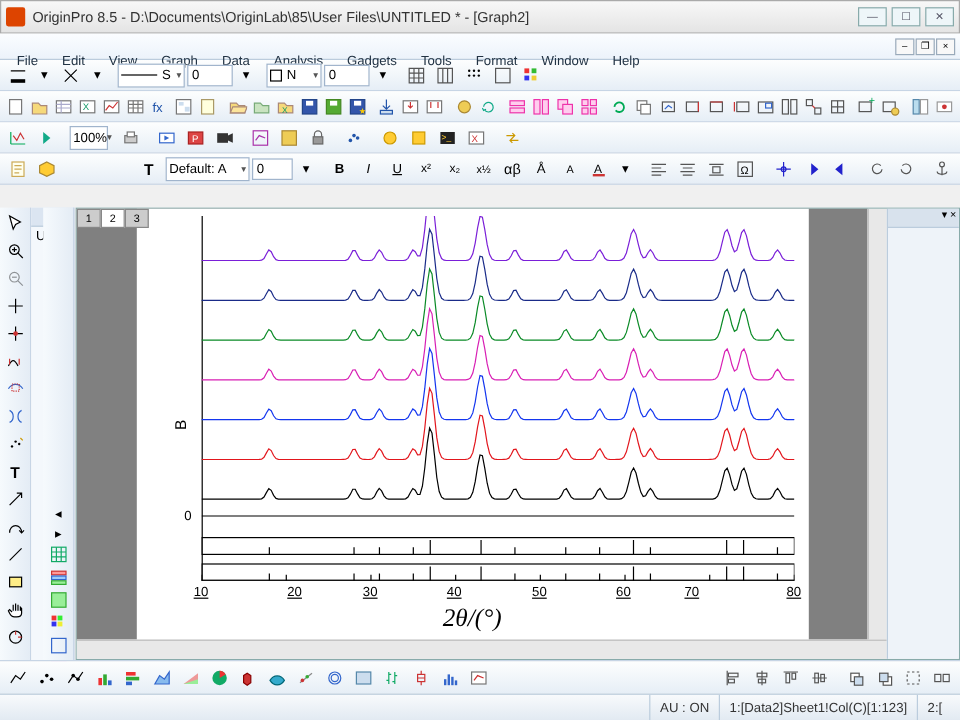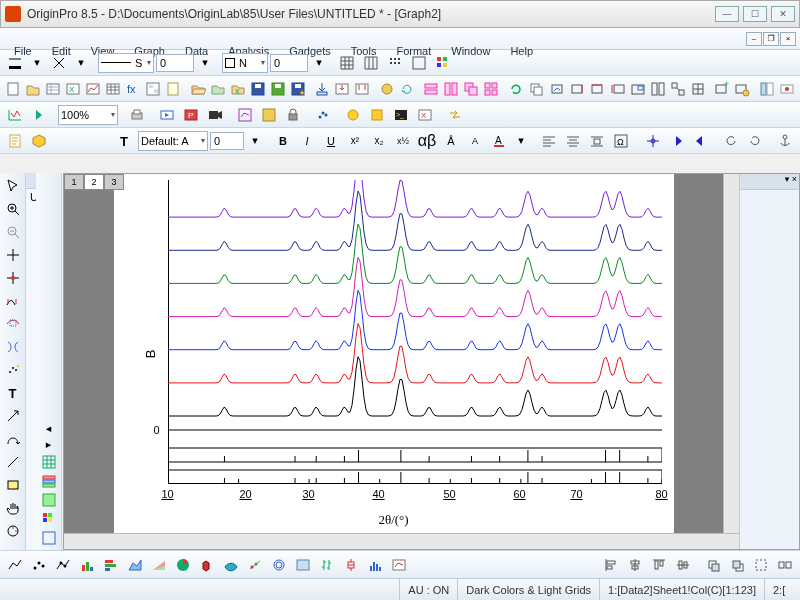--- a/index.html
+++ b/index.html
@@ -36,21 +36,21 @@
 .right-dock .dock-close { height:16px; background:#d8e2ed; border-bottom:1px solid #bcd; font-size:9px; text-align:right; padding-right:2px;}
 
 .page-tabs { position:absolute; left:0; top:0; height:16px; display:flex; z-index:2; }
 .page-tabs .tab { width:20px; height:16px; background:#ccc; border:1px solid #888; font-size:9px; text-align:center; line-height:14px; cursor:pointer;}
 .page-tabs .tab.active { background:#fff; }
 
 .plot { background:#fff; margin:0 auto; width:560px; height:360px; position:relative; left:0; top:0; }
 .axis-y { position:absolute; left:54px; top:6px; bottom:50px; width:1px; background:#000; }
 .axis-x { position:absolute; left:54px; right:12px; bottom:50px; height:1px; background:#000; }
 .ytitle { position:absolute; left:32px; top:50%; transform:translateY(-50%) rotate(-90deg); font-size:13px; }
-.xtitle { position:absolute; left:50%; bottom:6px; transform:translateX(-50%); font-size:13px; font-family:'Times New Roman',serif;}
+.xtitle { position:absolute; left:50%; bottom:6px; transform:translateX(-50%); font-size:21px; font-style:italic; font-family:'Times New Roman',serif;}
 .xt { position:absolute; bottom:34px; font-size:11px; transform:translateX(-50%);text-decoration:underline; }
 .ylab0 { position:absolute; left:40px; font-size:11px; transform:translateY(-50%); }
 
 .statusbar { position:absolute; left:0; right:0; bottom:0; height:22px; background:linear-gradient(#f8fafc,#e2eaf2); border-top:1px solid #bcd; display:flex; padding:0 6px; font-size:11px; color:#333; }
 .status-seg { border-left:1px solid #bcd; padding:0 8px; height:100%; display:flex; align-items:center;}
 
 .bottom-toolbar { position:absolute; left:0; right:0; bottom:22px; height:28px; background:linear-gradient(#fdfefe,#e6eef6); border-top:1px solid #c7d5e5; display:flex; align-items:center; padding:0 4px; gap:2px;}
 
 .side-panel { position:absolute; left:26px; top:173px; width:36px; bottom:50px; background:#f4f8fc; border-right:1px solid #c7d5e5; }
 .side-panel .hdr { height:16px; background:#dbe5f1; border-bottom:1px solid #bcd; font-size:9px; text-align:right; padding-right:2px; line-height:15px;}
@@ -397,21 +397,21 @@
         <path d="M2 13h12 M2 13v-10" stroke="#0a5"></path>
         <path d="M4 6l3 4 3-6 3 5" stroke="#c33" fill="none"></path>
       </svg>
     </div>
   <div class="tb-btn">
       <svg class="ico">
         <path d="M5 3l6 5-6 5z" fill="#1a8"></path>
       </svg>
     </div>
   <div class="tb-sep"></div>
-  <div class="tb-drop" style="width:60px">
+  <div class="tb-drop" style="width:32px">
       <span>100%</span>
       <span class="arr">▾</span>
     </div>
   <div class="tb-sep"></div>
   <div class="tb-btn">
       <svg class="ico">
         <rect x="3" y="6" width="10" height="6" fill="#ccc" stroke="#777"></rect>
         <rect x="5" y="3" width="6" height="4" fill="#fff" stroke="#777"></rect>
       </svg>
     </div>
@@ -528,21 +528,21 @@
   <div class="tb-btn">
       <span style="font-size:10px">x²</span>
     </div>
   <div class="tb-btn">
       <span style="font-size:10px">x₂</span>
     </div>
   <div class="tb-btn">
       <span style="font-size:9px">x½</span>
     </div>
   <div class="tb-btn">
-      <span style="font-size:16px">αβ</span>
+      <span style="font-size:12px">αβ</span>
     </div>
   <div class="tb-btn">
       <span style="font-size:11px">Å</span>
     </div>
   <div class="tb-btn">
       <span style="font-size:9px">A</span>
     </div>
   <div class="tb-btn">
       <svg class="ico">
         <text x="4" y="11" font-size="10">A</text>
@@ -984,16 +984,15 @@
       <svg class="ico">
         <rect x="2" y="5" width="5" height="6" stroke="#555" fill="none"></rect>
         <rect x="9" y="5" width="5" height="6" stroke="#555" fill="none"></rect>
       </svg>
     </div>
 </div>
 
 <div class="statusbar">
   <div style="flex:1"></div>
   <div class="status-seg">AU : ON</div>
-  <div class="status-seg">Dark Colors &amp; Light Grids</div>
   <div class="status-seg">1:[Data2]Sheet1!Col(C)[1:123]</div>
   <div class="status-seg" style="min-width:30px">2:[</div>
 </div>
 
 </body></html>

